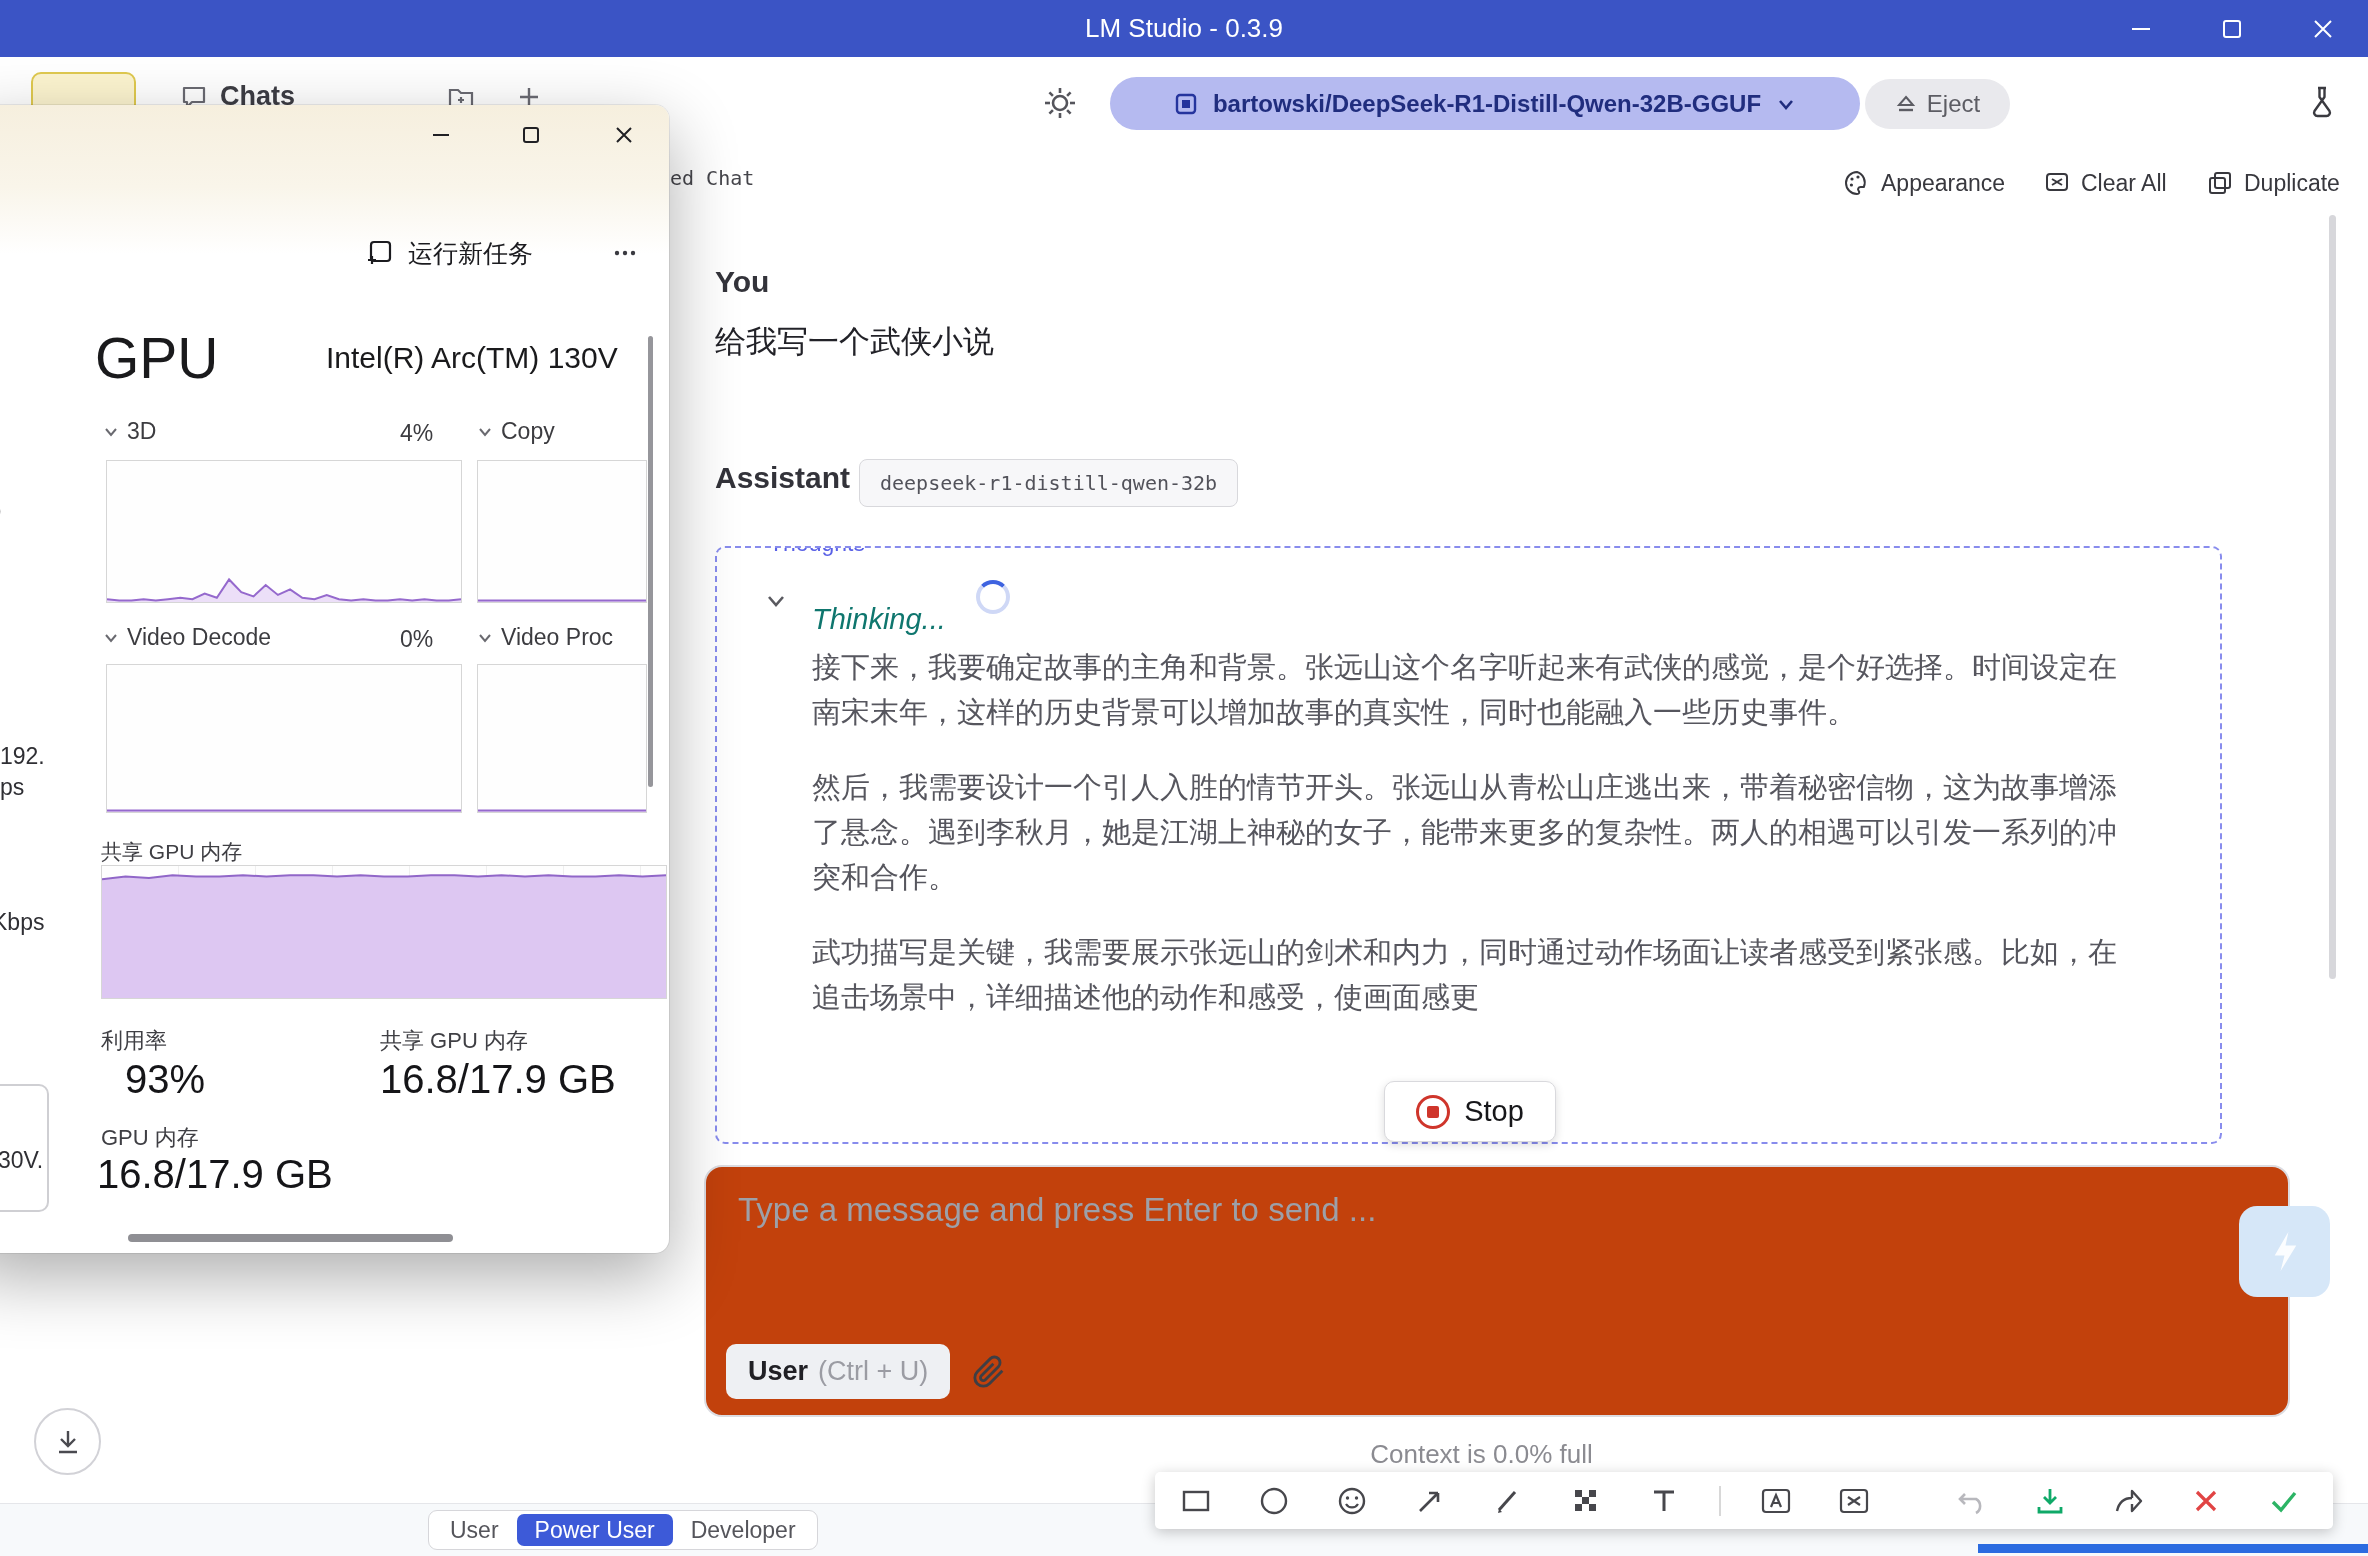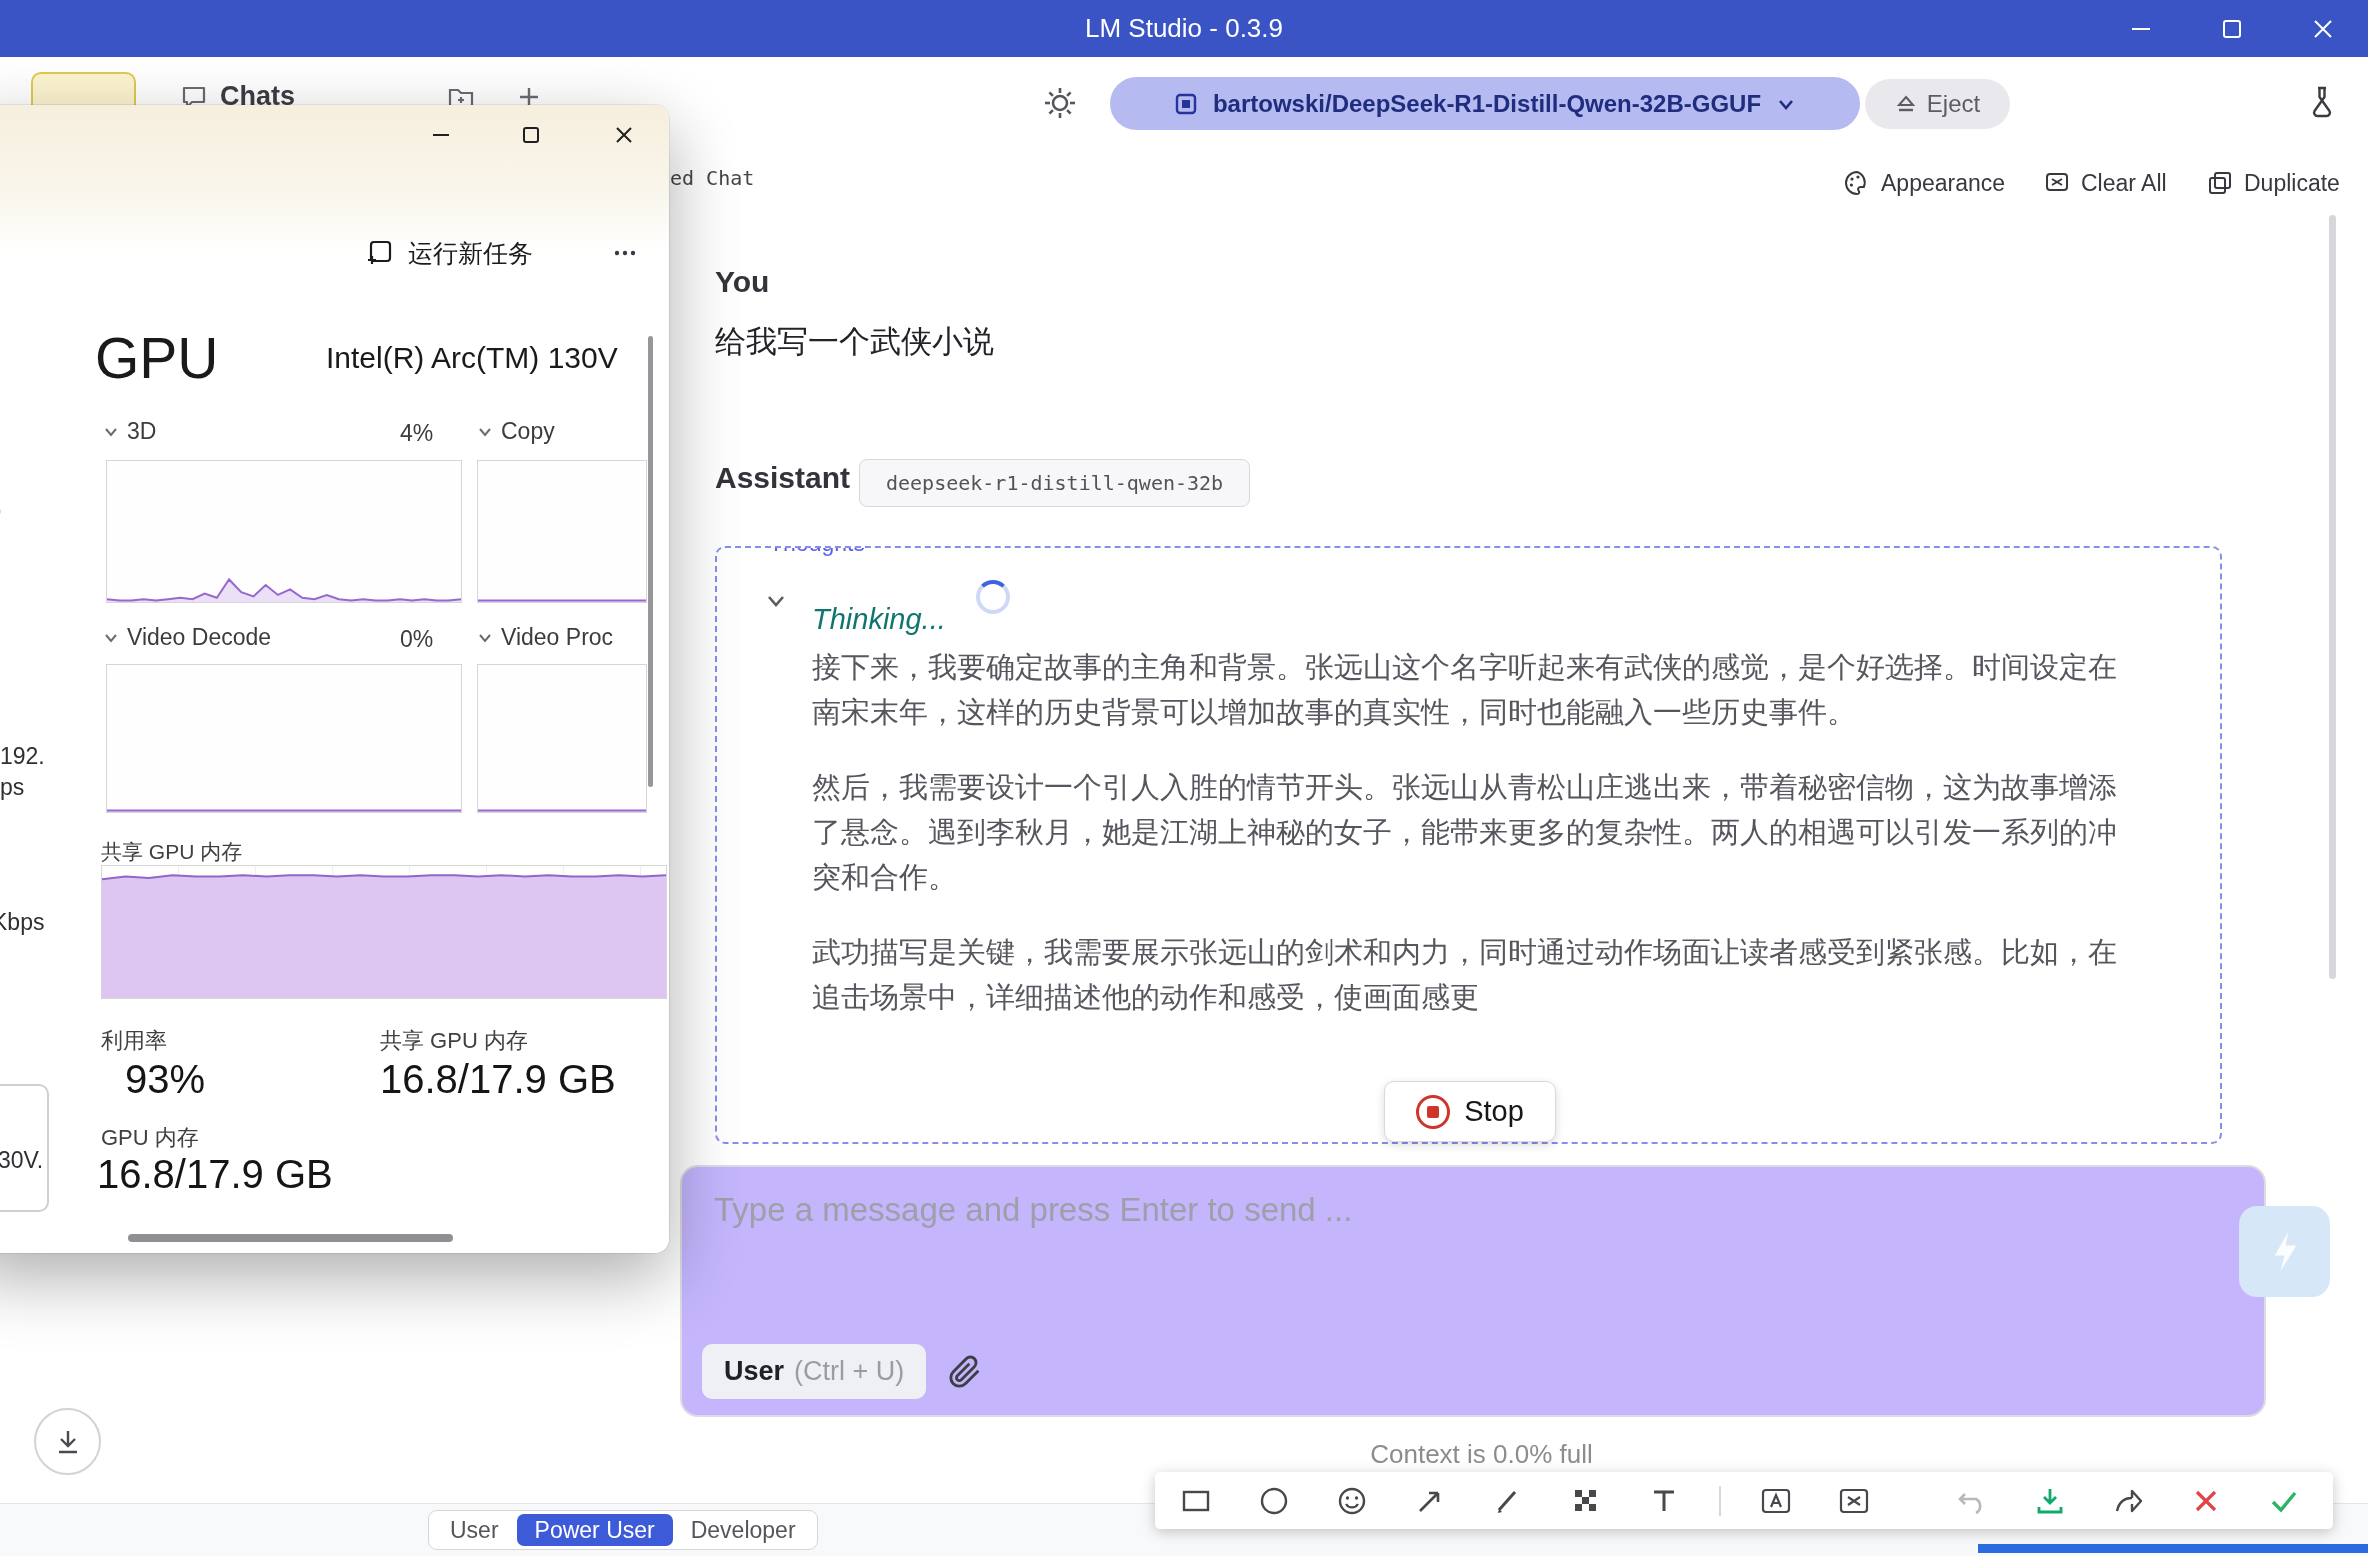--- a/index.html
+++ b/index.html
@@ -22,41 +22,41 @@
   .eject-pill{left:1865px;top:79px;width:145px;height:50px;background:#e9e9ed;border-radius:25px;
               display:flex;align-items:center;justify-content:center;gap:10px;color:#5c5c63;font-size:24px;}
   .flask-btn{left:2299px;top:79px;width:46px;height:46px;display:flex;align-items:center;justify-content:center;}
 
   .chatname{left:670px;top:166px;font-size:20px;color:#45454b;}
   .hdr-action{top:164px;height:38px;display:flex;align-items:center;gap:10px;font-size:23px;color:#38383e;}
 
   
   .role-label{font-size:30px;font-weight:bold;color:#33333a;}
   .user-msg{left:715px;top:321px;font-size:31px;color:#222228;}
-  .model-badge{left:859px;top:459px;height:46px;display:flex;align-items:center;padding:0 26px;
+  .model-badge{left:859px;top:459px;height:46px;display:flex;align-items:center;padding:0 20px;
                border:1px solid #d8d8dc;border-radius:8px;background:#f7f7f9;color:#52525a;font-size:20px;}
   .thoughts{left:715px;top:546px;width:1503px;height:594px;border:2px dashed #888ced;border-radius:10px;overflow:hidden;}
   .thoughts-label{position:absolute;left:40px;top:-18px;background:#fff;padding:0 12px;color:#5a61e6;font-size:23px;}
   .think-chevron{position:absolute;left:46px;top:40px;}
   .thinking-text{position:absolute;left:95px;top:28px;font-size:29px;font-style:italic;color:#0f766e;margin-top:27px;}
   .spinner{position:absolute;left:259px;top:32px;width:26px;height:26px;border-radius:50%;
            border:4px solid #cfd8f6;border-top-color:#3e63e0;animation:spin 1s linear infinite;}
   @keyframes spin{to{transform:rotate(360deg);}}
   .paras{position:absolute;left:95px;top:97px;width:1323px;font-size:29px;line-height:45px;color:#56565e;}
   .paras p{margin:0 0 30px 0;}
   .stop-btn{left:1384px;top:1081px;width:170px;height:59px;background:#fff;border:1px solid #d9d9dd;border-radius:10px;
             box-shadow:0 3px 10px rgba(0,0,0,.14);display:flex;align-items:center;justify-content:center;gap:14px;
             font-size:29px;color:#17171a;z-index:12;}
   .stop-ico{width:28px;height:28px;border:3px solid #cf352b;border-radius:50%;position:relative;flex:0 0 auto;}
   .stop-ico::after{content:"";position:absolute;inset:8px;background:#cf352b;border-radius:2px;}
 
   .chat-scrollbar{left:2329px;top:215px;width:7px;height:764px;background:#d7d7db;border-radius:4px;}
 
   
-  .composer{left:680px;top:1165px;width:1582px;height:248px;border:2px solid #dcdce1;border-radius:18px;background:#c4b5fd;}
+  .composer{left:704px;top:1165px;width:1582px;height:248px;border:2px solid #dcdce1;border-radius:18px;background:#c2410c;}
   .composer textarea{position:absolute;left:30px;top:22px;width:1267px;height:119px;border:none;outline:none;resize:none;
                      font-family:"Liberation Sans","DejaVu Sans",sans-serif;font-size:33px;color:#222;background:transparent;}
   .composer textarea::placeholder{color:#9da0a9;}
   .role-pill{position:absolute;left:20px;bottom:16px;height:55px;background:#eef0f3;border-radius:10px;
              display:flex;align-items:center;padding:0 22px;gap:10px;font-size:27px;}
   .role-pill .r1{font-weight:bold;color:#202025;}
   .role-pill .r2{color:#9b9ca3;}
   .clip-btn{position:absolute;left:255px;bottom:16px;width:55px;height:55px;display:flex;align-items:center;justify-content:center;}
   .watermark{left:2239px;top:1206px;width:91px;height:91px;border-radius:18px;background:#d6e7f8;z-index:4;
              display:flex;align-items:center;justify-content:center;}

